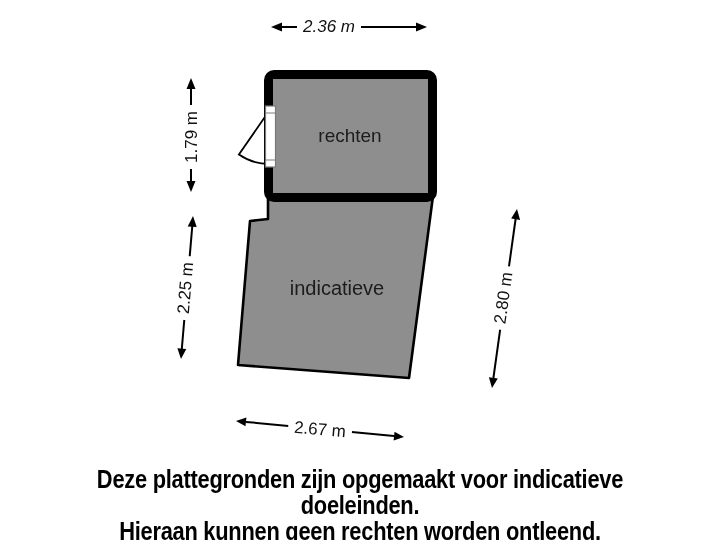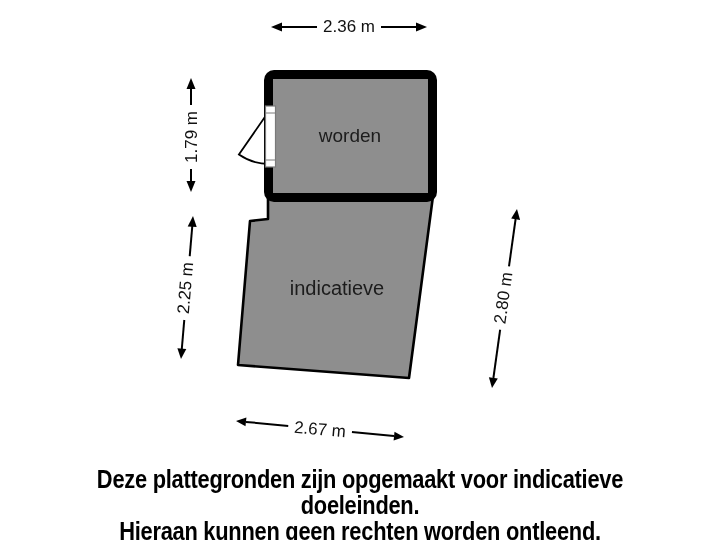--- a/index.html
+++ b/index.html
@@ -23,21 +23,21 @@
   .dim-label {
     position: absolute;
     background: #ffffff;
     border-radius: 7px;
     padding: 1px 6px 2px 6px;
     font-size: 17px;
     line-height: 19px;
     color: #111111;
     white-space: nowrap;
   }
-  .dim-label.top    { left: 349px; top: 27px;  transform: translate(-50%,-50%); }
+  .dim-label.top    { left: 329px; top: 27px;  transform: translate(-50%,-50%); font-style: italic; }
   .dim-label.lupper { left: 192px; top: 137px; transform: translate(-50%,-50%) rotate(-90deg); }
   .dim-label.llower { left: 186px; top: 288px; transform: translate(-50%,-50%) rotate(-85deg); }
   .dim-label.right  { left: 504px; top: 298px; transform: translate(-50%,-50%) rotate(-82deg); }
   .dim-label.bottom { left: 320px; top: 430px; transform: translate(-50%,-50%) rotate(5deg); }
   .room-label {
     position: absolute;
     color: #1c1c1c;
     white-space: nowrap;
     transform: translate(-50%,-50%);
   }
@@ -107,21 +107,21 @@
       <polygon points="404,437 393.6,440.6 394.5,431.7"></polygon>
     </g>
   </svg>
 
   <div class="dim-label top">2.36 m</div>
   <div class="dim-label lupper">1.79 m</div>
   <div class="dim-label llower">2.25 m</div>
   <div class="dim-label right">2.80 m</div>
   <div class="dim-label bottom">2.67 m</div>
 
-  <div class="room-label berging">worden</div>
+  <div class="room-label berging">rechten</div>
   <div class="room-label overkapping">indicatieve</div>
 
   <div class="disclaimer">
     <div>Deze plattegronden zijn opgemaakt voor indicatieve doeleinden.</div>
     <div>Hieraan kunnen geen rechten worden ontleend.</div>
   </div>
 
 </div>
 
 </body></html>

